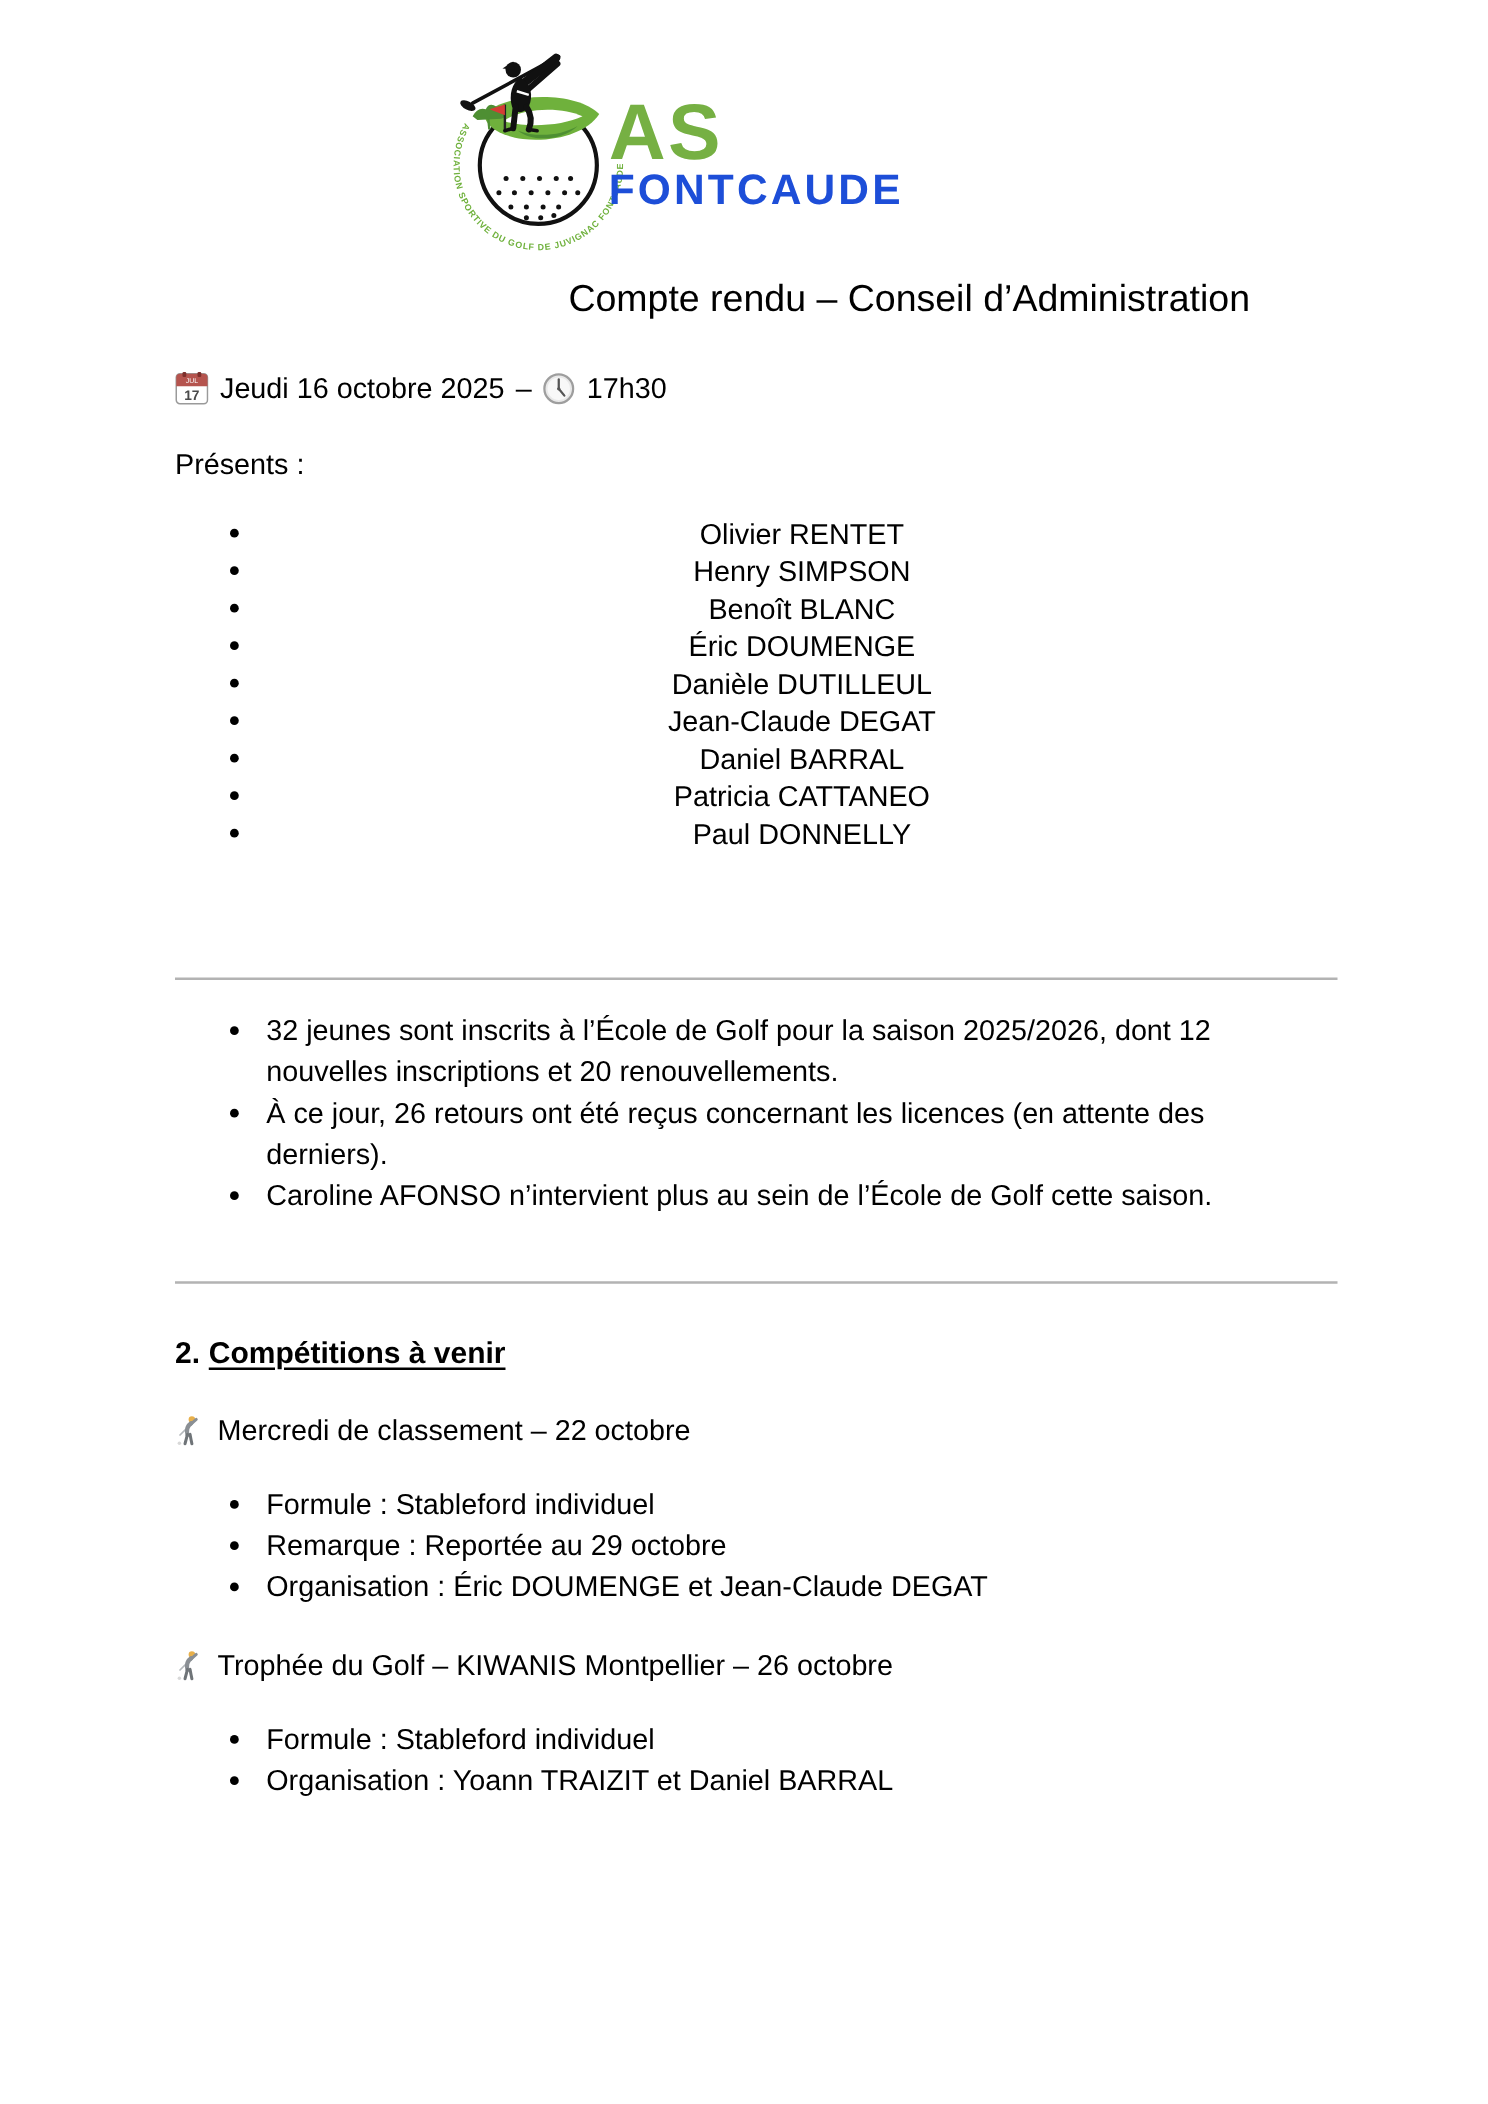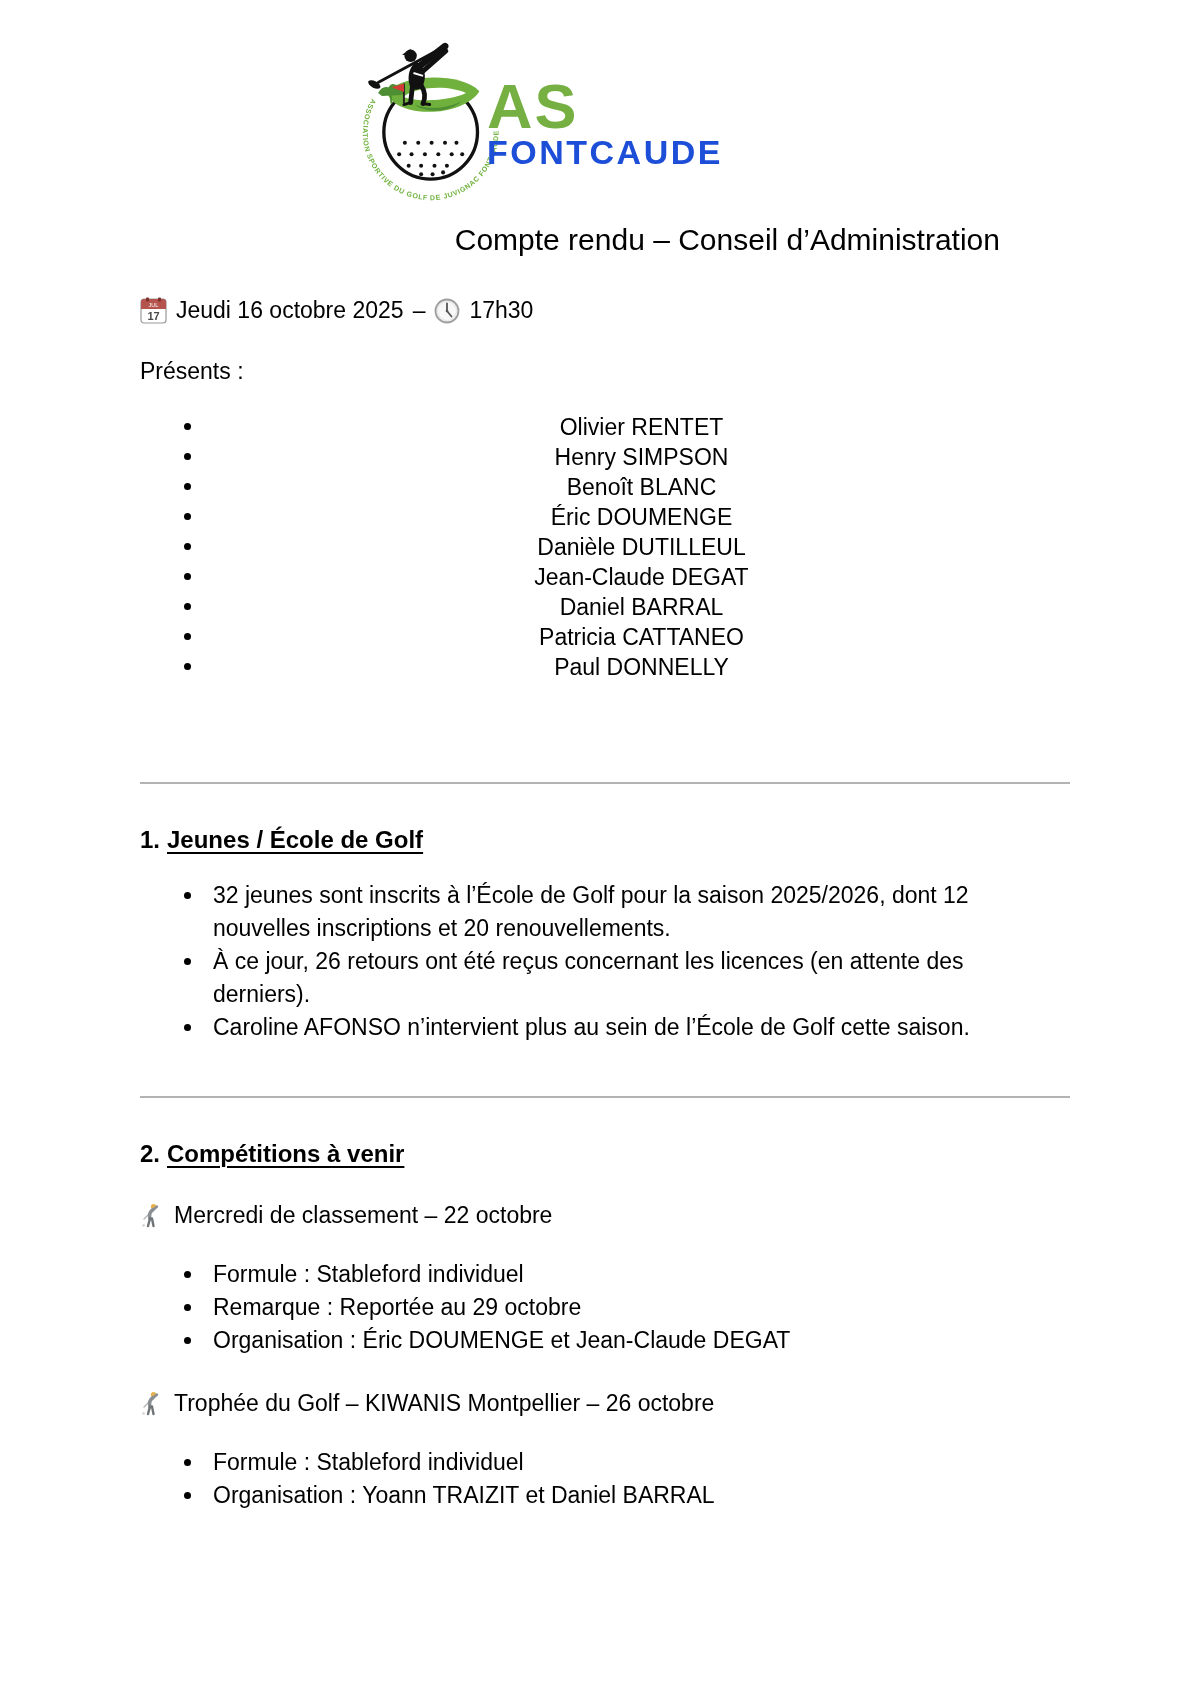--- a/index.html
+++ b/index.html
@@ -186,23 +186,20 @@
       <li>Éric DOUMENGE</li>
       <li>Danièle DUTILLEUL</li>
       <li>Jean-Claude DEGAT</li>
       <li>Daniel BARRAL</li>
       <li>Patricia CATTANEO</li>
       <li>Paul DONNELLY</li>
     </ul>
 
     <hr class="rule rule-1">
 
-    <h2 class="sec-h">
-      <span class="num">1.</span><span class="u">Jeunes / École de Golf</span>
-    </h2>
 
     <ul class="blist sec">
       <li>32 jeunes sont inscrits à l’École de Golf pour la saison 2025/2026, dont 12 nouvelles inscriptions et 20 renouvellements.</li>
       <li>À ce jour, 26 retours ont été reçus concernant les licences (en attente des derniers).</li>
       <li>Caroline AFONSO n’intervient plus au sein de l’École de Golf cette saison.</li>
     </ul>
 
     <hr class="rule rule-2">
 
     <h2 class="sec-h">

